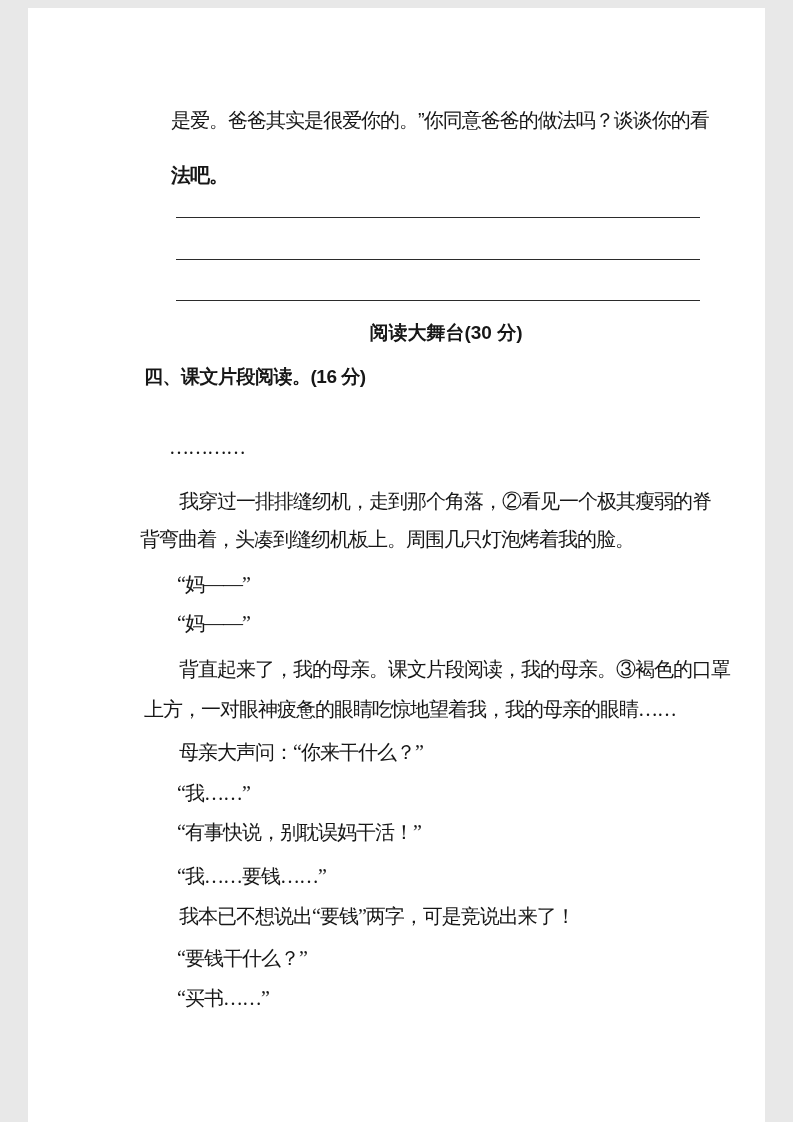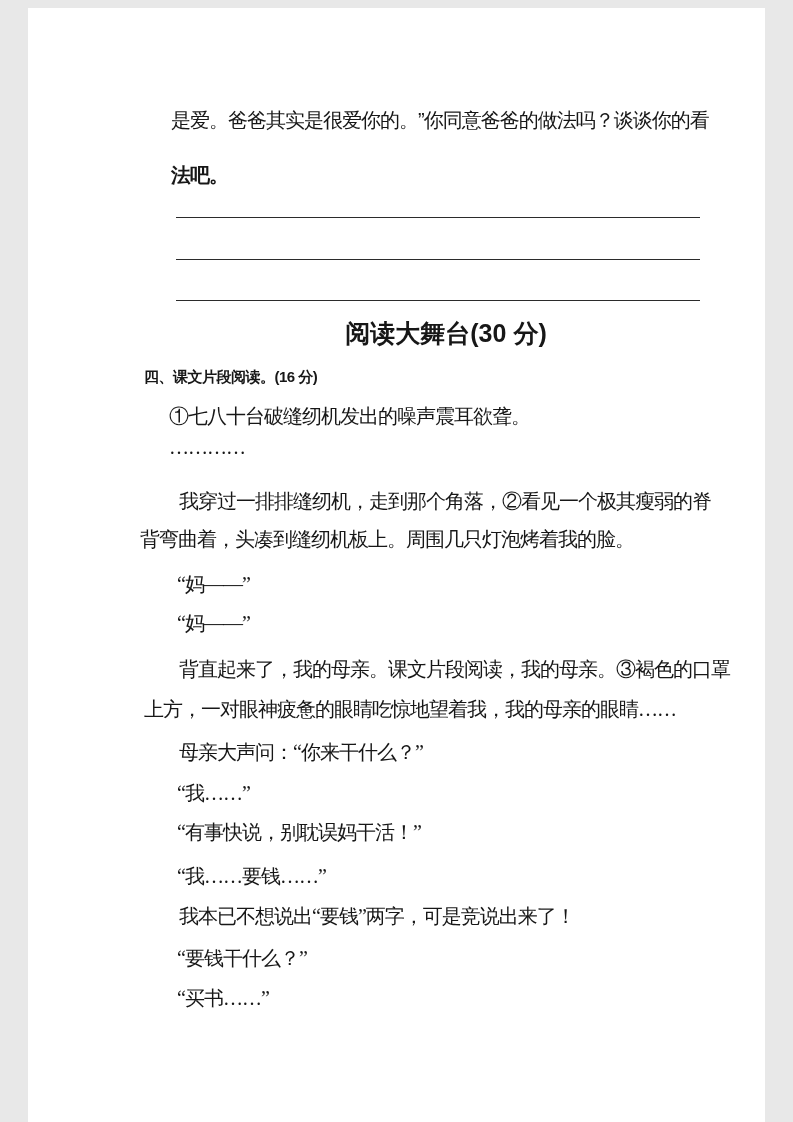--- a/index.html
+++ b/index.html
@@ -14,26 +14,26 @@
   .line{
     position:absolute;
     white-space:nowrap;
     font-size:20px;
     line-height:30px;
     letter-spacing:-1px;
   }
   .sans{font-family:"Liberation Sans","DejaVu Sans",sans-serif;}
   .kai{font-family:"Liberation Serif","DejaVu Serif",serif;letter-spacing:-1px;}
   .bold{font-weight:700;}
-  .hd{font-size:15px;letter-spacing:-0.5px;text-align:center;}
+  .hd{font-size:19px;letter-spacing:-0.5px;text-align:center;}
   .banner{
     position:absolute;
     left:143px;width:550px;
     text-align:center;
-    font-size:25px;line-height:30px;
+    font-size:19px;line-height:30px;
   }
   .blank-rule{
     position:absolute;
     left:148px;width:524px;height:0;
     border-bottom:1.6px solid #2b2b2b;
   }
 </style>
 </head>
 <body>
 
@@ -43,21 +43,20 @@
   <div class="line sans" style="top:152px;left:143px;font-weight:bold;">法吧。</div>
 
   <div class="blank-rule" style="top:209px;"></div>
   <div class="blank-rule" style="top:251px;"></div>
   <div class="blank-rule" style="top:292px;"></div>
 
   <div class="banner sans bold" style="top:310px;">阅读大舞台(30 分)</div>
 
   <div class="line sans bold hd" style="top:354px;left:116px;">四、课文片段阅读。(16 分)</div>
 
-  <div class="line kai" style="top:393px;left:141px;">①七八十台破缝纫机发出的噪声震耳欲聋。</div>
   <div class="line kai" style="top:424px;left:141px;">…………</div>
   <div class="line kai" style="top:478px;left:151px;">我穿过一排排缝纫机，走到那个角落，②看见一个极其瘦弱的脊</div>
   <div class="line kai" style="top:516px;left:112px;">背弯曲着，头凑到缝纫机板上。周围几只灯泡烤着我的脸。</div>
   <div class="line kai" style="top:561px;left:149px;">“妈——”</div>
   <div class="line kai" style="top:600px;left:149px;">“妈——”</div>
   <div class="line kai" style="top:646px;left:151px;">背直起来了，我的母亲。课文片段阅读，我的母亲。③褐色的口罩</div>
   <div class="line kai" style="top:686px;left:116px;">上方，一对眼神疲惫的眼睛吃惊地望着我，我的母亲的眼睛……</div>
   <div class="line kai" style="top:729px;left:151px;">母亲大声问：“你来干什么？”</div>
   <div class="line kai" style="top:770px;left:149px;">“我……”</div>
   <div class="line kai" style="top:809px;left:149px;">“有事快说，别耽误妈干活！”</div>

